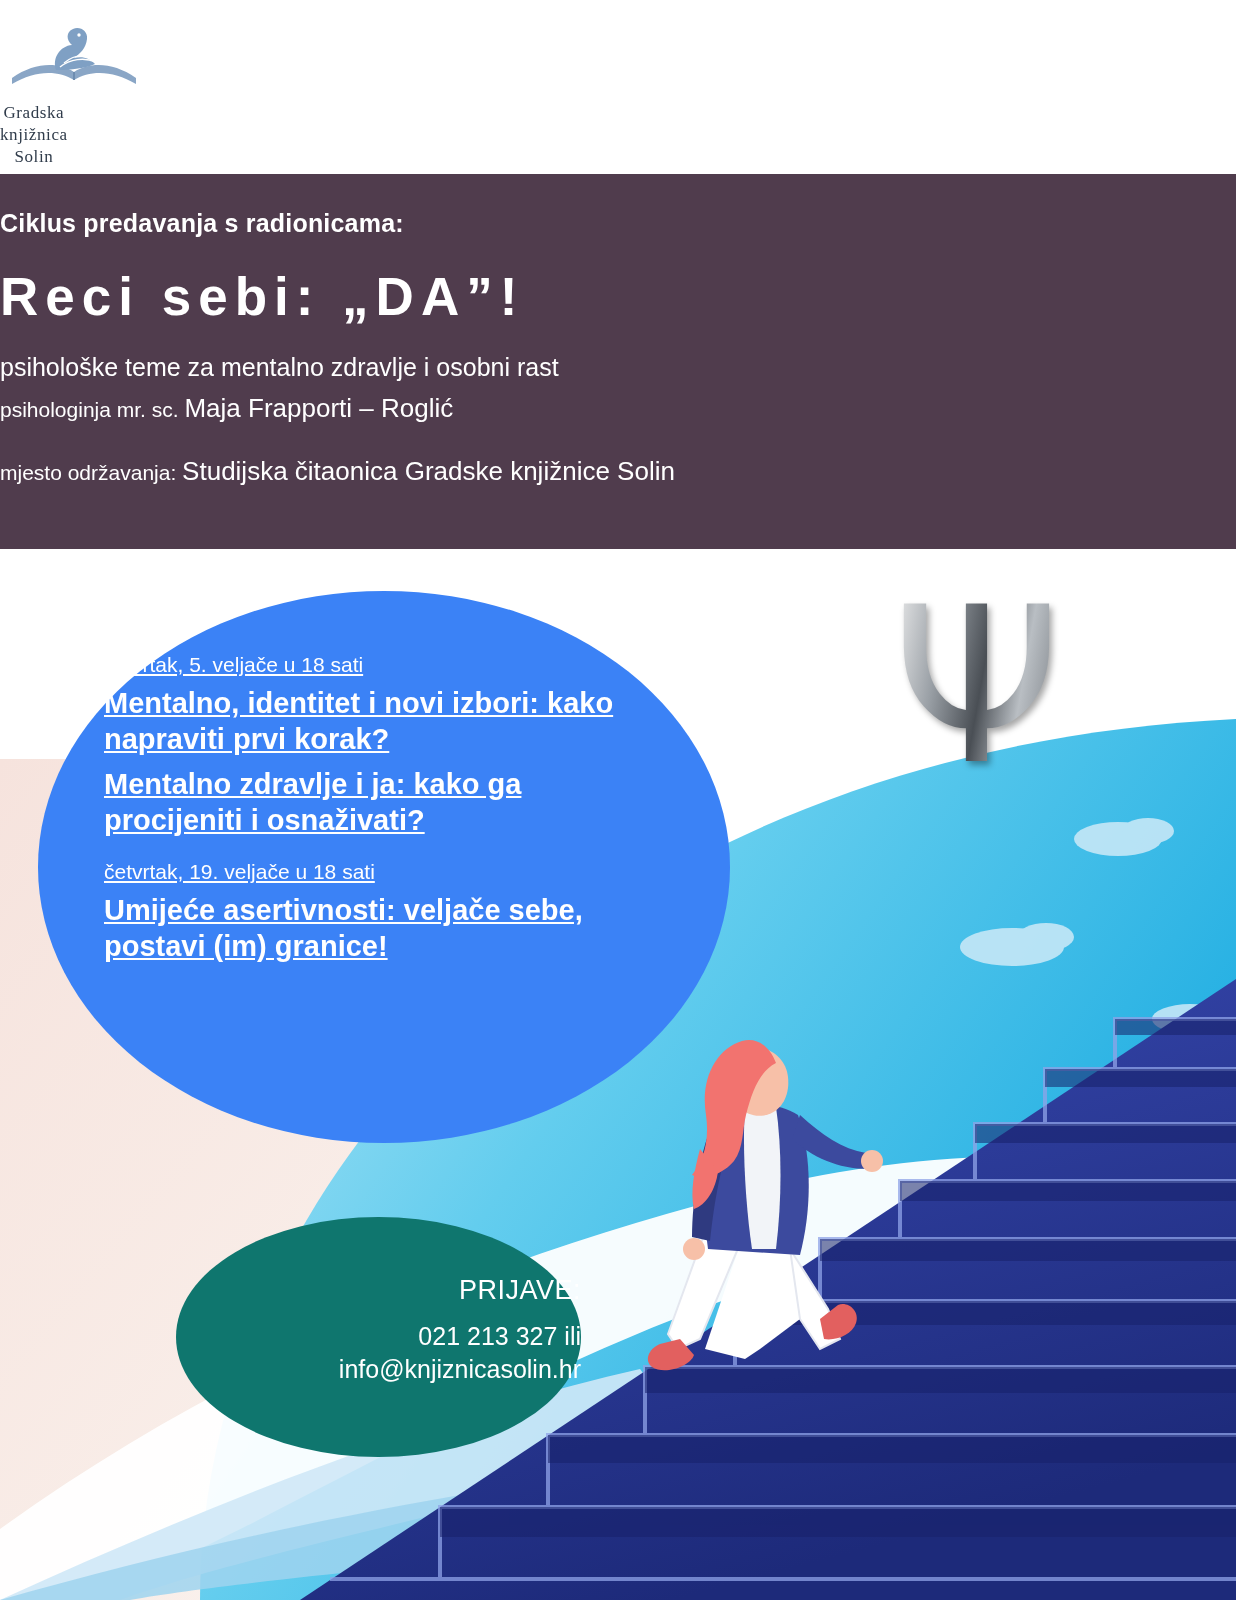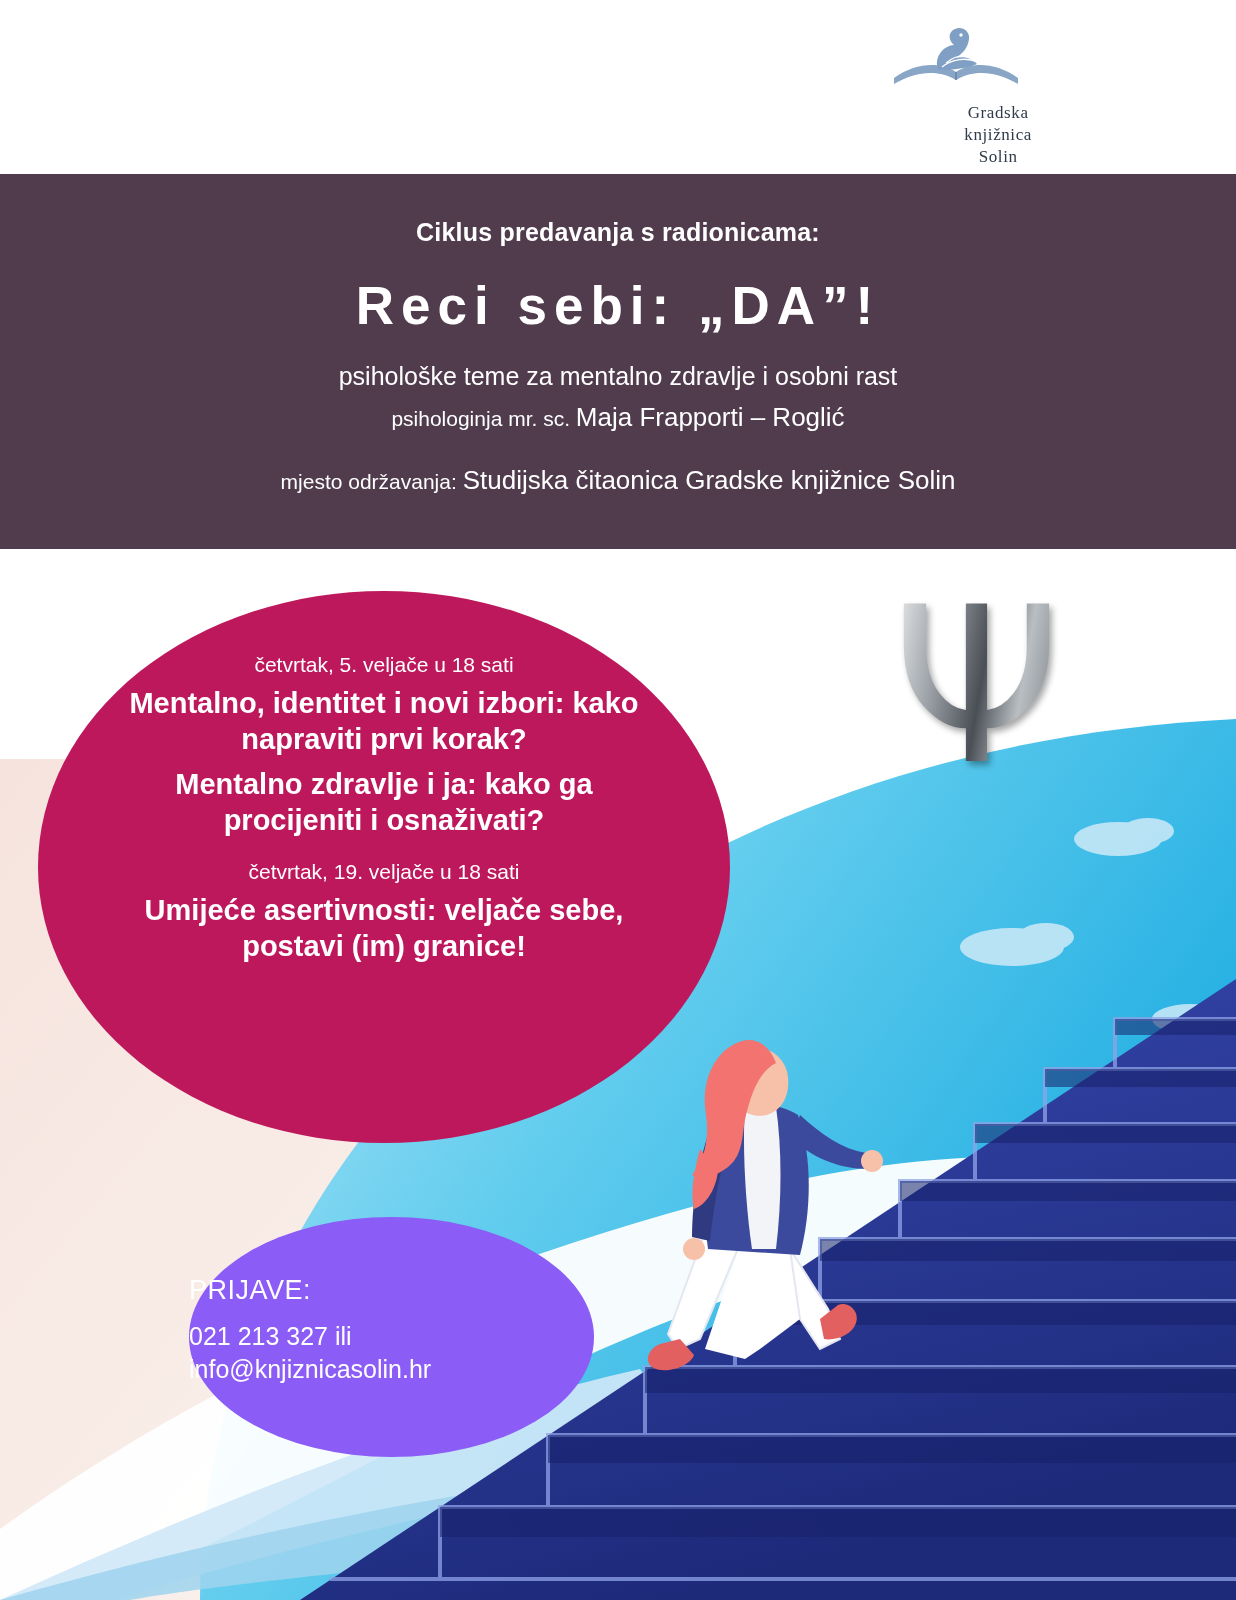--- a/index.html
+++ b/index.html
@@ -20,21 +20,21 @@
 
   
   .logo-block {
     position: absolute;
     top: 18px;
     left: 0;
     width: 1032px;
     height: 150px;
     display: flex;
     flex-direction: column;
-    align-items: flex-end;
+    align-items: flex-start;
     justify-content: flex-start;
   }
   .logo-mark {
     width: 150px;
     height: 80px;
     position: relative;
   }
   .logo-text {
     margin-top: 4px;
     text-align: center;
@@ -47,23 +47,23 @@
 
   
   .banner {
     position: absolute;
     top: 174px;
     left: 0;
     width: 1236px;
     height: 375px;
     background: #503c4d;
     color: #ffffff;
-    text-align: center;
+    text-align: left;
     box-sizing: border-box;
-    padding-top: 30px;
+    padding-top: 21px;
   }
   .banner .kicker {
     font-size: 25px;
     font-weight: bold;
     letter-spacing: 0.2px;
     margin-top: 14px;
   }
   .banner .headline {
     font-size: 53px;
     font-weight: bold;
@@ -119,50 +119,50 @@
     filter: drop-shadow(3px 4px 3px rgba(0,0,0,0.35));
   }
 
   
   .program-bubble {
     position: absolute;
     left: 38px;
     top: 42px;
     width: 692px;
     height: 552px;
-    background: #be185d;
+    background: #3b82f6;
     border-radius: 50%;
     color: #ffffff;
-    text-align: center;
     box-sizing: border-box;
     padding: 62px 66px 0 66px;
+    text-decoration: underline;
   }
   .prog-date {
     font-size: 21px;
     margin-top: 22px;
   }
   .prog-date:first-child { margin-top: 0; }
   .prog-title {
     font-size: 29px;
     font-weight: bold;
     line-height: 1.25;
     margin-top: 8px;
   }
 
   
   .contact-bubble {
     position: absolute;
-    left: 189px;
+    left: 176px;
     top: 668px;
     width: 405px;
     height: 240px;
-    background: #8b5cf6;
+    background: #0f766e;
     border-radius: 50%;
     color: #ffffff;
-    text-align: left;
+    text-align: right;
     box-sizing: border-box;
     padding-top: 58px;
   }
   .contact-bubble .label {
     font-size: 27px;
     letter-spacing: 0.5px;
   }
   .contact-bubble .line {
     font-size: 25px;
     margin-top: 16px;

